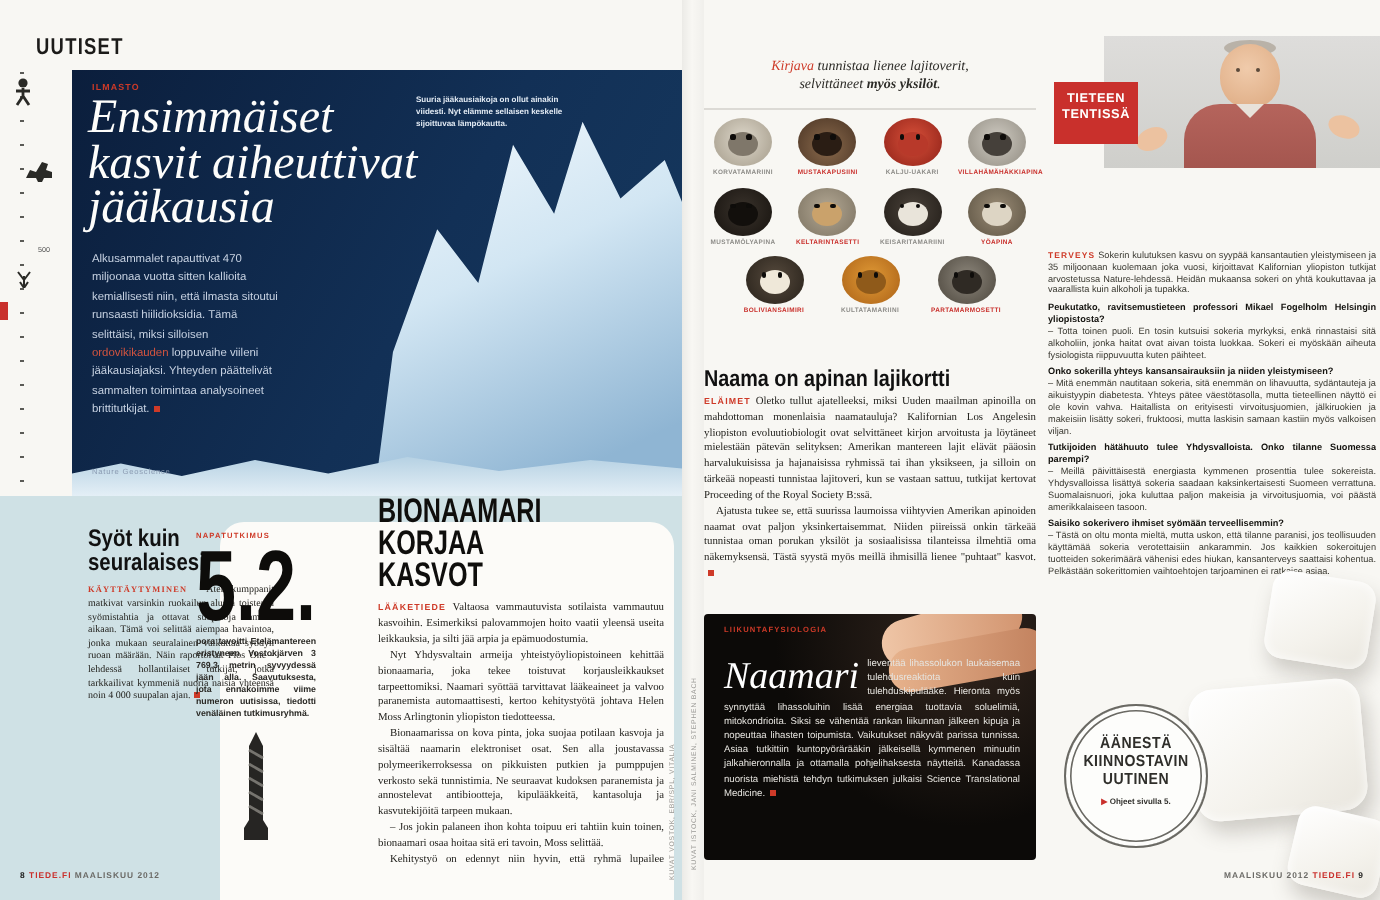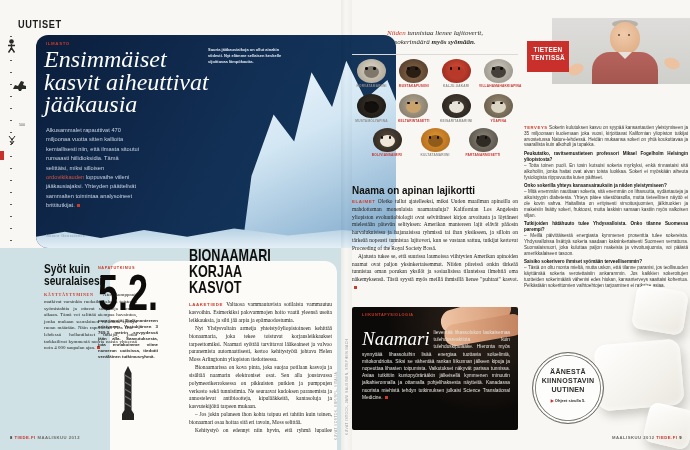--- a/index.html
+++ b/index.html
@@ -13,21 +13,21 @@
   .kick{color:#ce3a28;font-weight:bold;letter-spacing:.6px;}
   .endmark{display:inline-block;width:3px;height:3px;background:#ce3a28;margin-left:2px;}
 
   
   .uutiset{left:18px;top:18px;font-size:11.5px;font-weight:bold;letter-spacing:.8px;transform:scaleX(.8);}
   .timeline{left:10px;top:36px;width:2px;height:214px;
             background:repeating-linear-gradient(to bottom,#5a5a56 0 1px,transparent 1px 12px);}
   .tl-num{left:19px;top:123px;font-size:3.6px;color:#555;}
   .edge-tick{left:0;top:151px;width:4px;height:9px;background:#c9302c;}
 
-  .feature{left:36px;top:35px;width:360px;height:213px;border-radius:12px;overflow:hidden;
+  .feature{left:36px;top:35px;width:305px;height:213px;border-radius:0;overflow:hidden;
            background:linear-gradient(118deg,#0b1e3c 0%,#123056 55%,#16395f 100%);}
   .iceberg{position:absolute;right:-4px;top:22px;width:158px;height:192px;
            background:linear-gradient(155deg,#f3f9fd 0%,#d2e6f3 40%,#8fb5d3 85%);
            clip-path:polygon(6% 62%,20% 30%,33% 44%,44% 8%,57% 26%,66% 2%,78% 22%,92% 12%,100% 28%,100% 100%,0% 100%);}
   .icefloor{position:absolute;left:0;right:0;bottom:0;height:25px;
             background:linear-gradient(to bottom,#a9c9de,#e4eff6);
             clip-path:polygon(0 55%,8% 35%,18% 60%,30% 28%,42% 55%,55% 22%,70% 50%,85% 28%,100% 45%,100% 100%,0 100%);}
   .feat-kicker{left:10px;top:6px;font-size:4.4px;}
   .feat-headline{left:8px;top:13px;width:240px;font-style:italic;font-size:24px;line-height:.94;
                  color:#fdfdfb;z-index:3;}
@@ -215,22 +215,22 @@
 
   <div class="abs footer footer-l">
     <span class="pg">8</span>
     <span class="brand">TIEDE.FI</span>
     <span>MAALISKUU 2012</span>
   </div>
 
   <div class="abs gutter"></div>
 
   <div class="abs mcaption serif">
-    <span class="red">Niiden</span><span> tunnistaa lienee lajitoverit,</span><br>
-    <span>sokerimäärä </span><b>myös syömään</b><span>.</span>
+    <span class="red">Kirjava</span><span> tunnistaa lienee lajitoverit,</span><br>
+    <span>selvittäneet </span><b>myös yksilöt</b><span>.</span>
   </div>
   <div class="abs mdivider"></div>
 
   <div class="abs mgrid">
     <div class="mrow">
       <div class="mcell">
         <div class="mface" style="background:radial-gradient(circle at 50% 45%,#ded8cb 0%,#b5ad9d 70%)">
             <div class="muzzle" style="background:#7f776a"></div>
             <div class="meyes"></div>
           </div>

